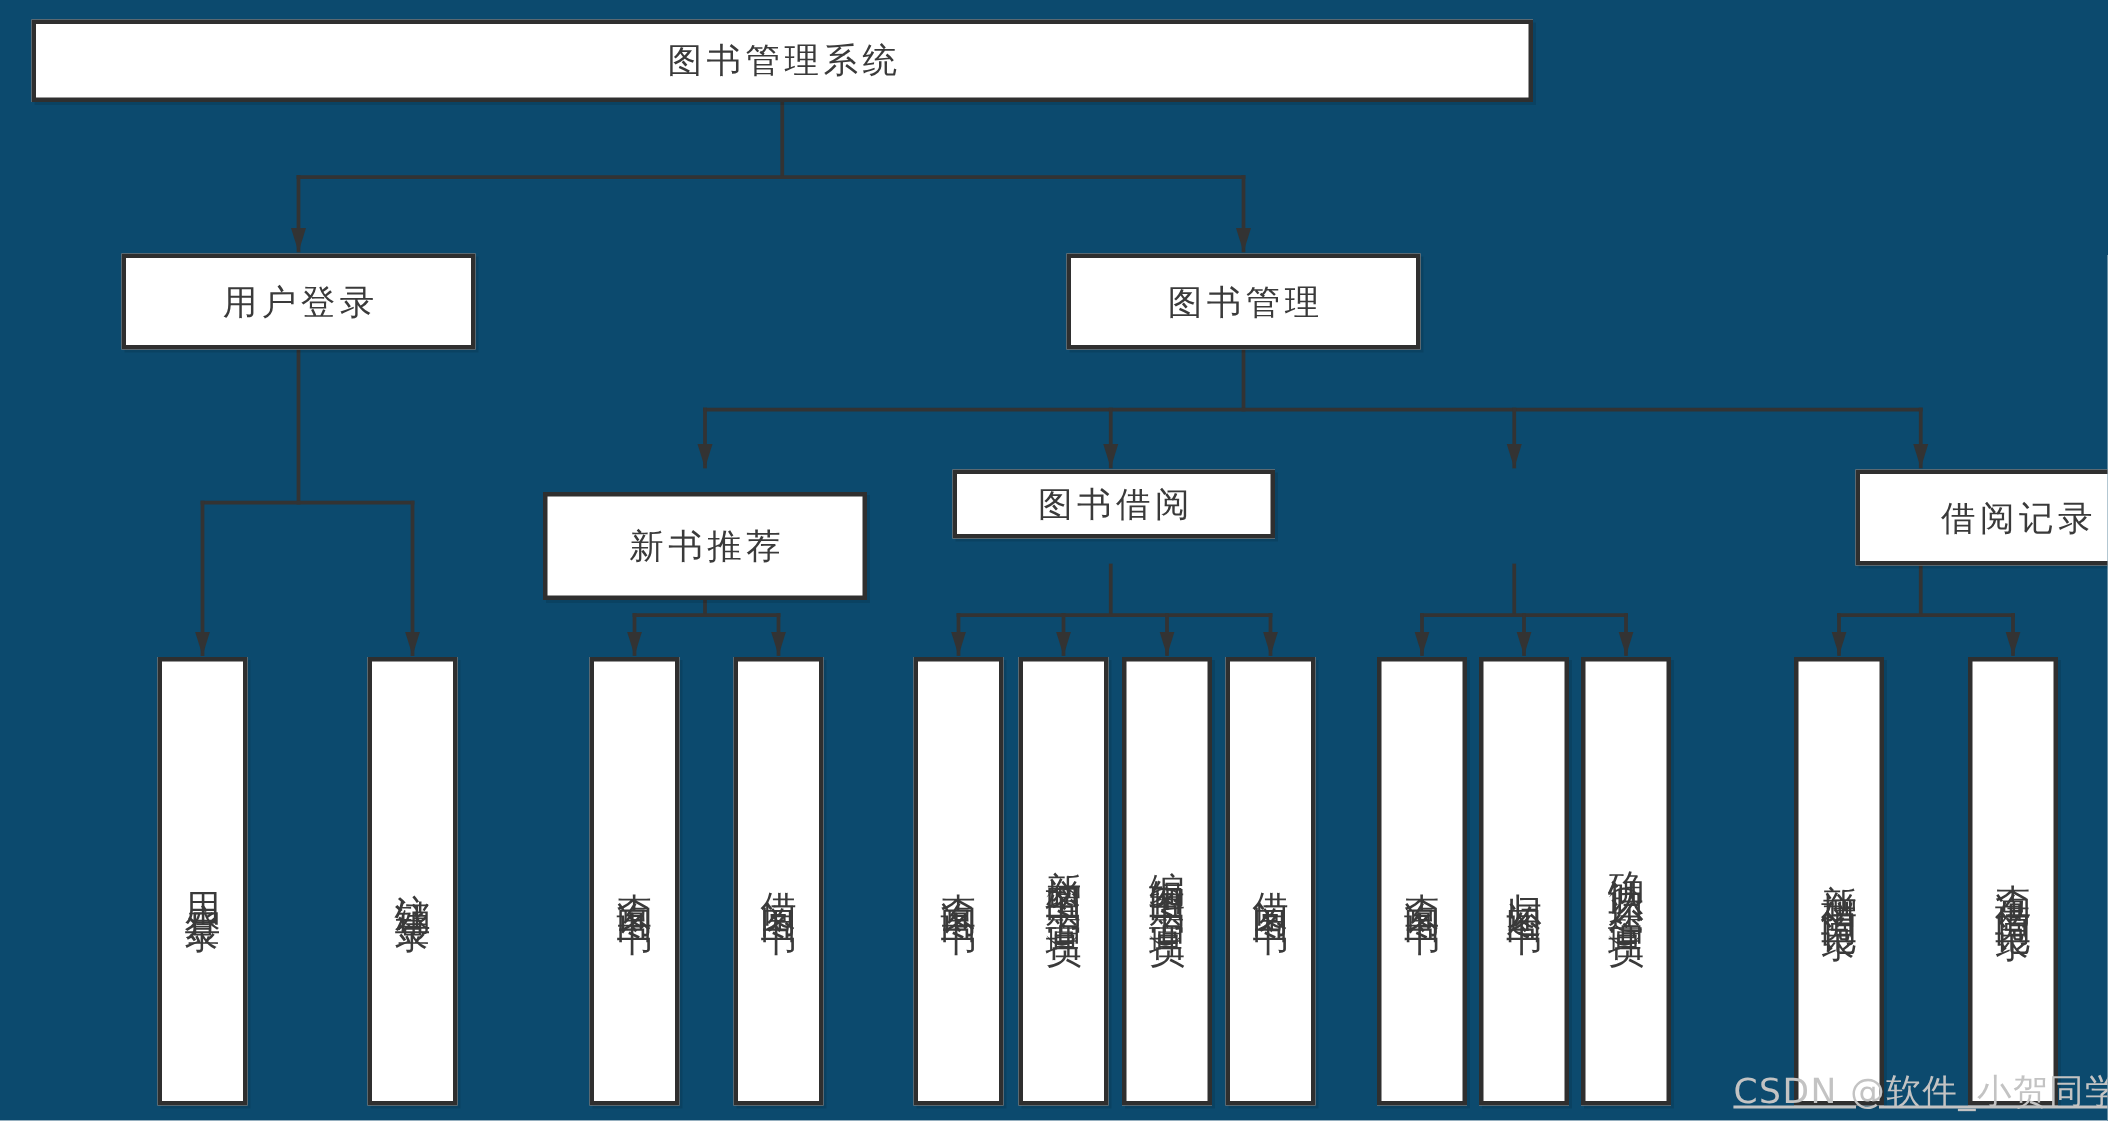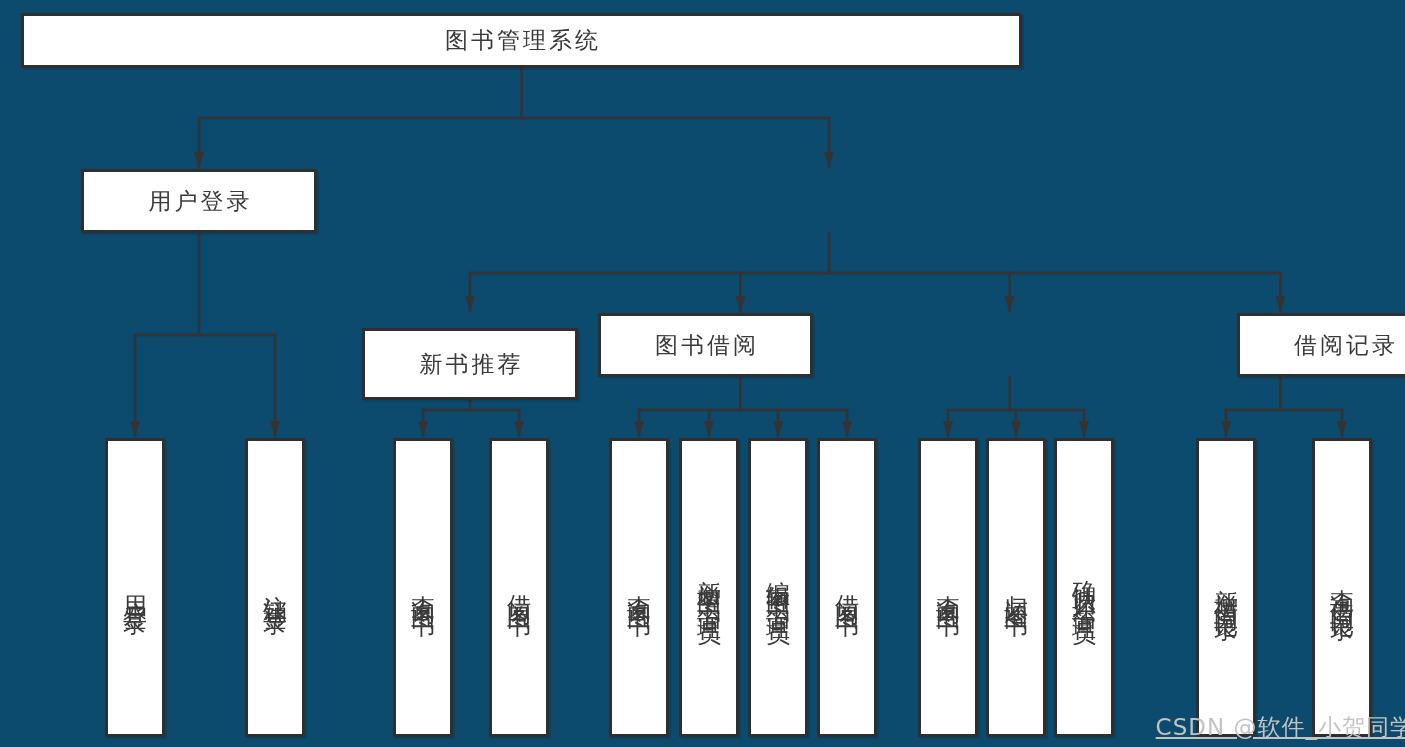--- a/index.html
+++ b/index.html
@@ -105,23 +105,24 @@
       <path d="M1280.5,377 V410"></path>
       <path d="M1226,410 H1342"></path>
       <path d="M1226,410 V436" marker-end="url(#arw)"></path>
       <path d="M1342,410 V436" marker-end="url(#arw)"></path>
     </g>
   </svg>
 
   <div class="box h" style="left:21px;top:13px;width:1001px;height:55px">图书管理系统</div>
 
   <div class="box h" style="left:81px;top:169px;width:236px;height:64px">用户登录</div>
+  <div class="box h" style="left:711px;top:169px;width:236px;height:64px">图书管理</div>
 
   <div class="box h" style="left:362px;top:328px;width:216px;height:72px">新书推荐</div>
-  <div class="box h" style="left:598px;top:313px;width:215px;height:64px">图书借阅</div>
+  <div class="box h" style="left:635px;top:313px;width:215px;height:46px">图书借阅</div>
   <div class="box h" style="left:1237px;top:313px;width:215px;height:64px">借阅记录</div>
 
   <div class="box v" style="left:105px;top:438px;width:60px;height:299px">用户登录</div>
   <div class="box v" style="left:245px;top:438px;width:60px;height:299px">注销登录</div>
 
   <div class="box v" style="left:393px;top:438px;width:60px;height:299px">查询图书</div>
   <div class="box v" style="left:489px;top:438px;width:60px;height:299px">借阅图书</div>
 
   <div class="box v" style="left:609px;top:438px;width:60px;height:299px">查询图书</div>
   <div class="box v" style="left:679px;top:438px;width:60px;height:299px">新增图书（管理员）</div>

